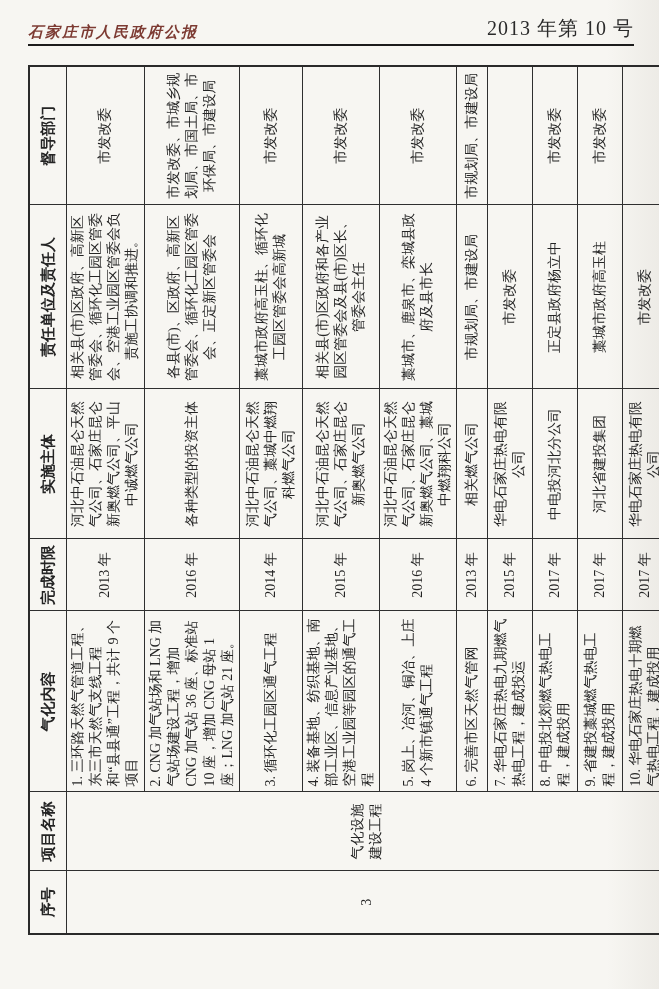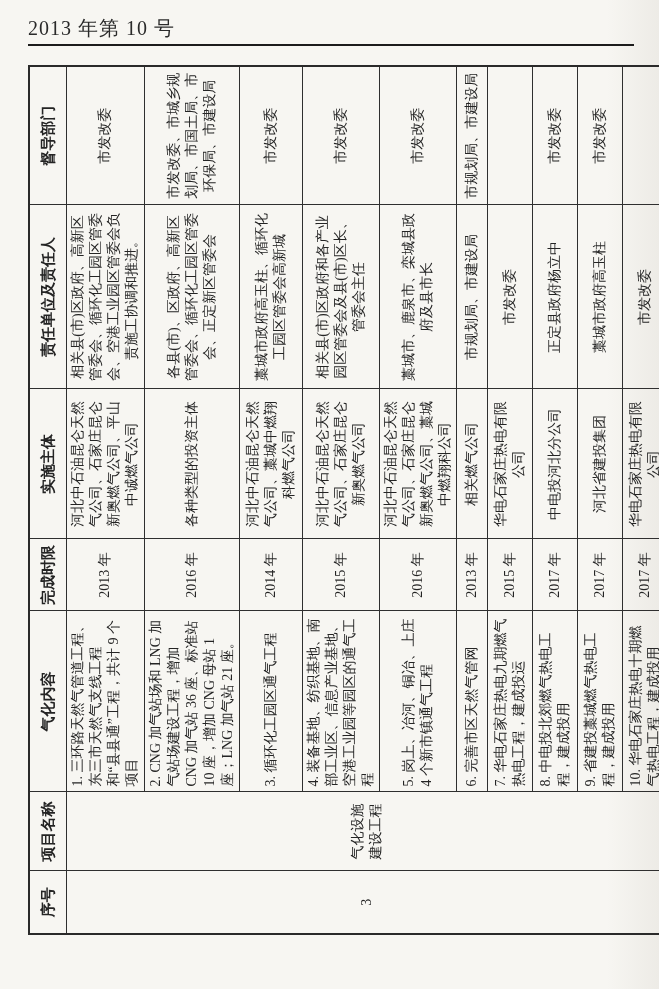--- a/index.html
+++ b/index.html
@@ -65,20 +65,21 @@
     position:absolute;left:30px;top:944px;
     font-size:15px;letter-spacing:2px;color:#2a2a2a;margin-top:48px;
   }
 </style>
 </head>
 <body>
 
 <div class="page">
 
   <div class="masthead">
+    <span class="mast-title" style="color: rgb(125, 59, 51);">石家庄市人民政府公报</span>
     <span class="mast-issue">2013 年第 10 号</span>
   </div>
   <div class="mast-rule"></div>
 
   <div class="table-holder">
     <div class="rot">
       <table class="gov">
         <colgroup>
           <col style="width:63px">
             <col style="width:79px">

